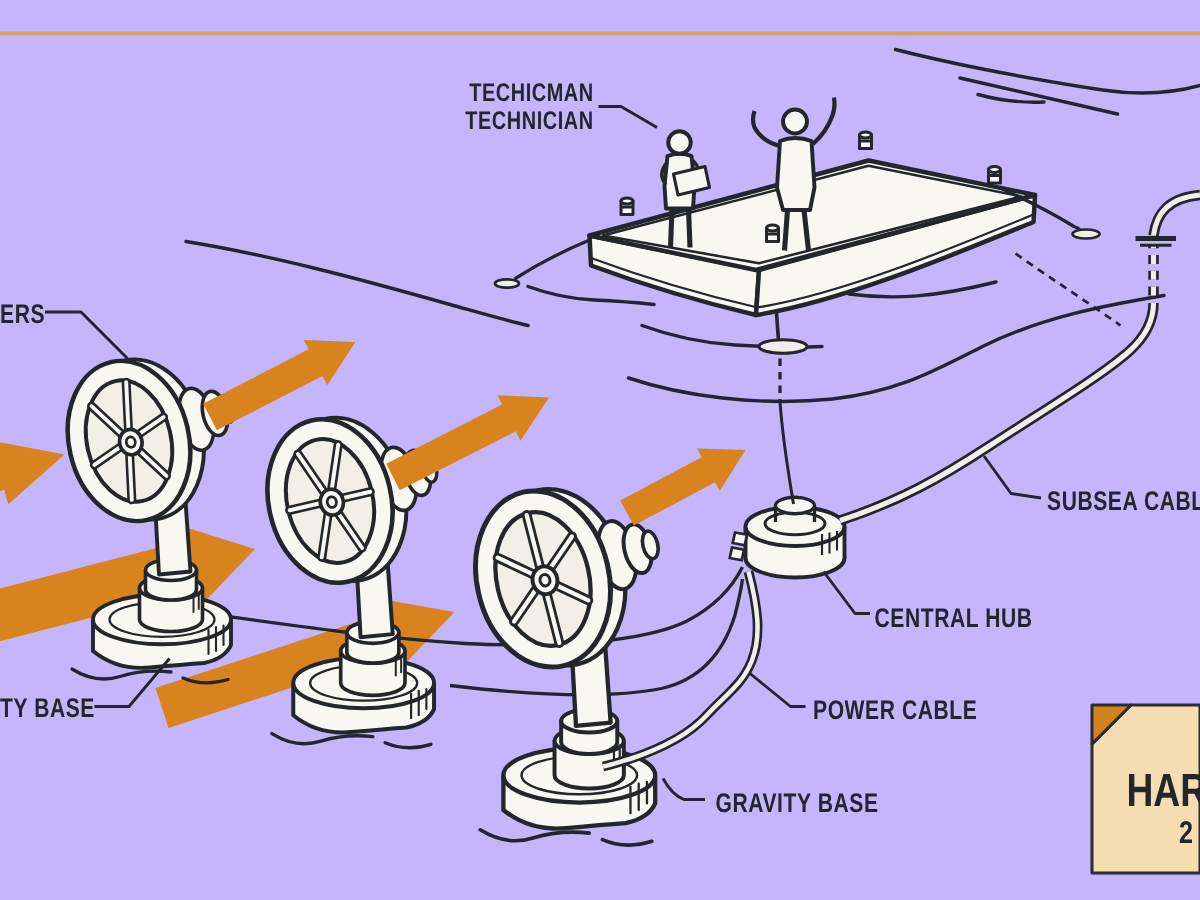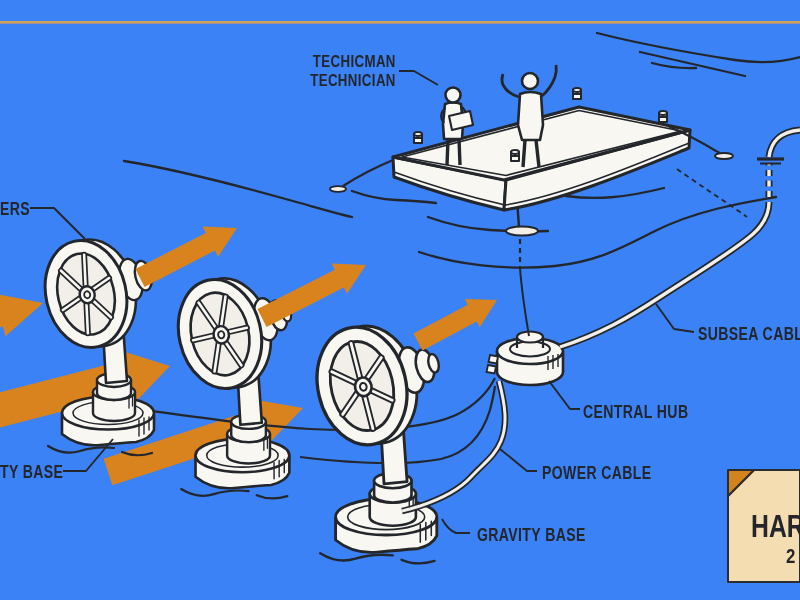--- a/index.html
+++ b/index.html
@@ -1,16 +1,16 @@
 <!DOCTYPE html>
 <html><head>
 <meta charset="utf-8">
 <style>
   html,body{margin:0;padding:0;}
-  #stage{position:relative;width:800px;height:600px;background:#3b82f6;overflow:hidden;
+  #stage{position:relative;width:800px;height:600px;background:#c4b5fd;overflow:hidden;
          font-family:"Liberation Sans","DejaVu Sans",sans-serif;}
   #art{position:absolute;left:0;top:0;}
   .lbl{position:absolute;color:#23262b;font-weight:bold;font-size:18px;letter-spacing:.5px;
        transform:scaleX(.78);transform-origin:left top;white-space:nowrap;}
   .lbl.right{transform-origin:right top;}
   .tech{font-size:17px;line-height:19px;text-align:right;}
   .note-text{position:absolute;color:#24262b;font-weight:bold;white-space:nowrap;
              transform:scaleX(.8);transform-origin:left top;}
 </style>
 </head>

